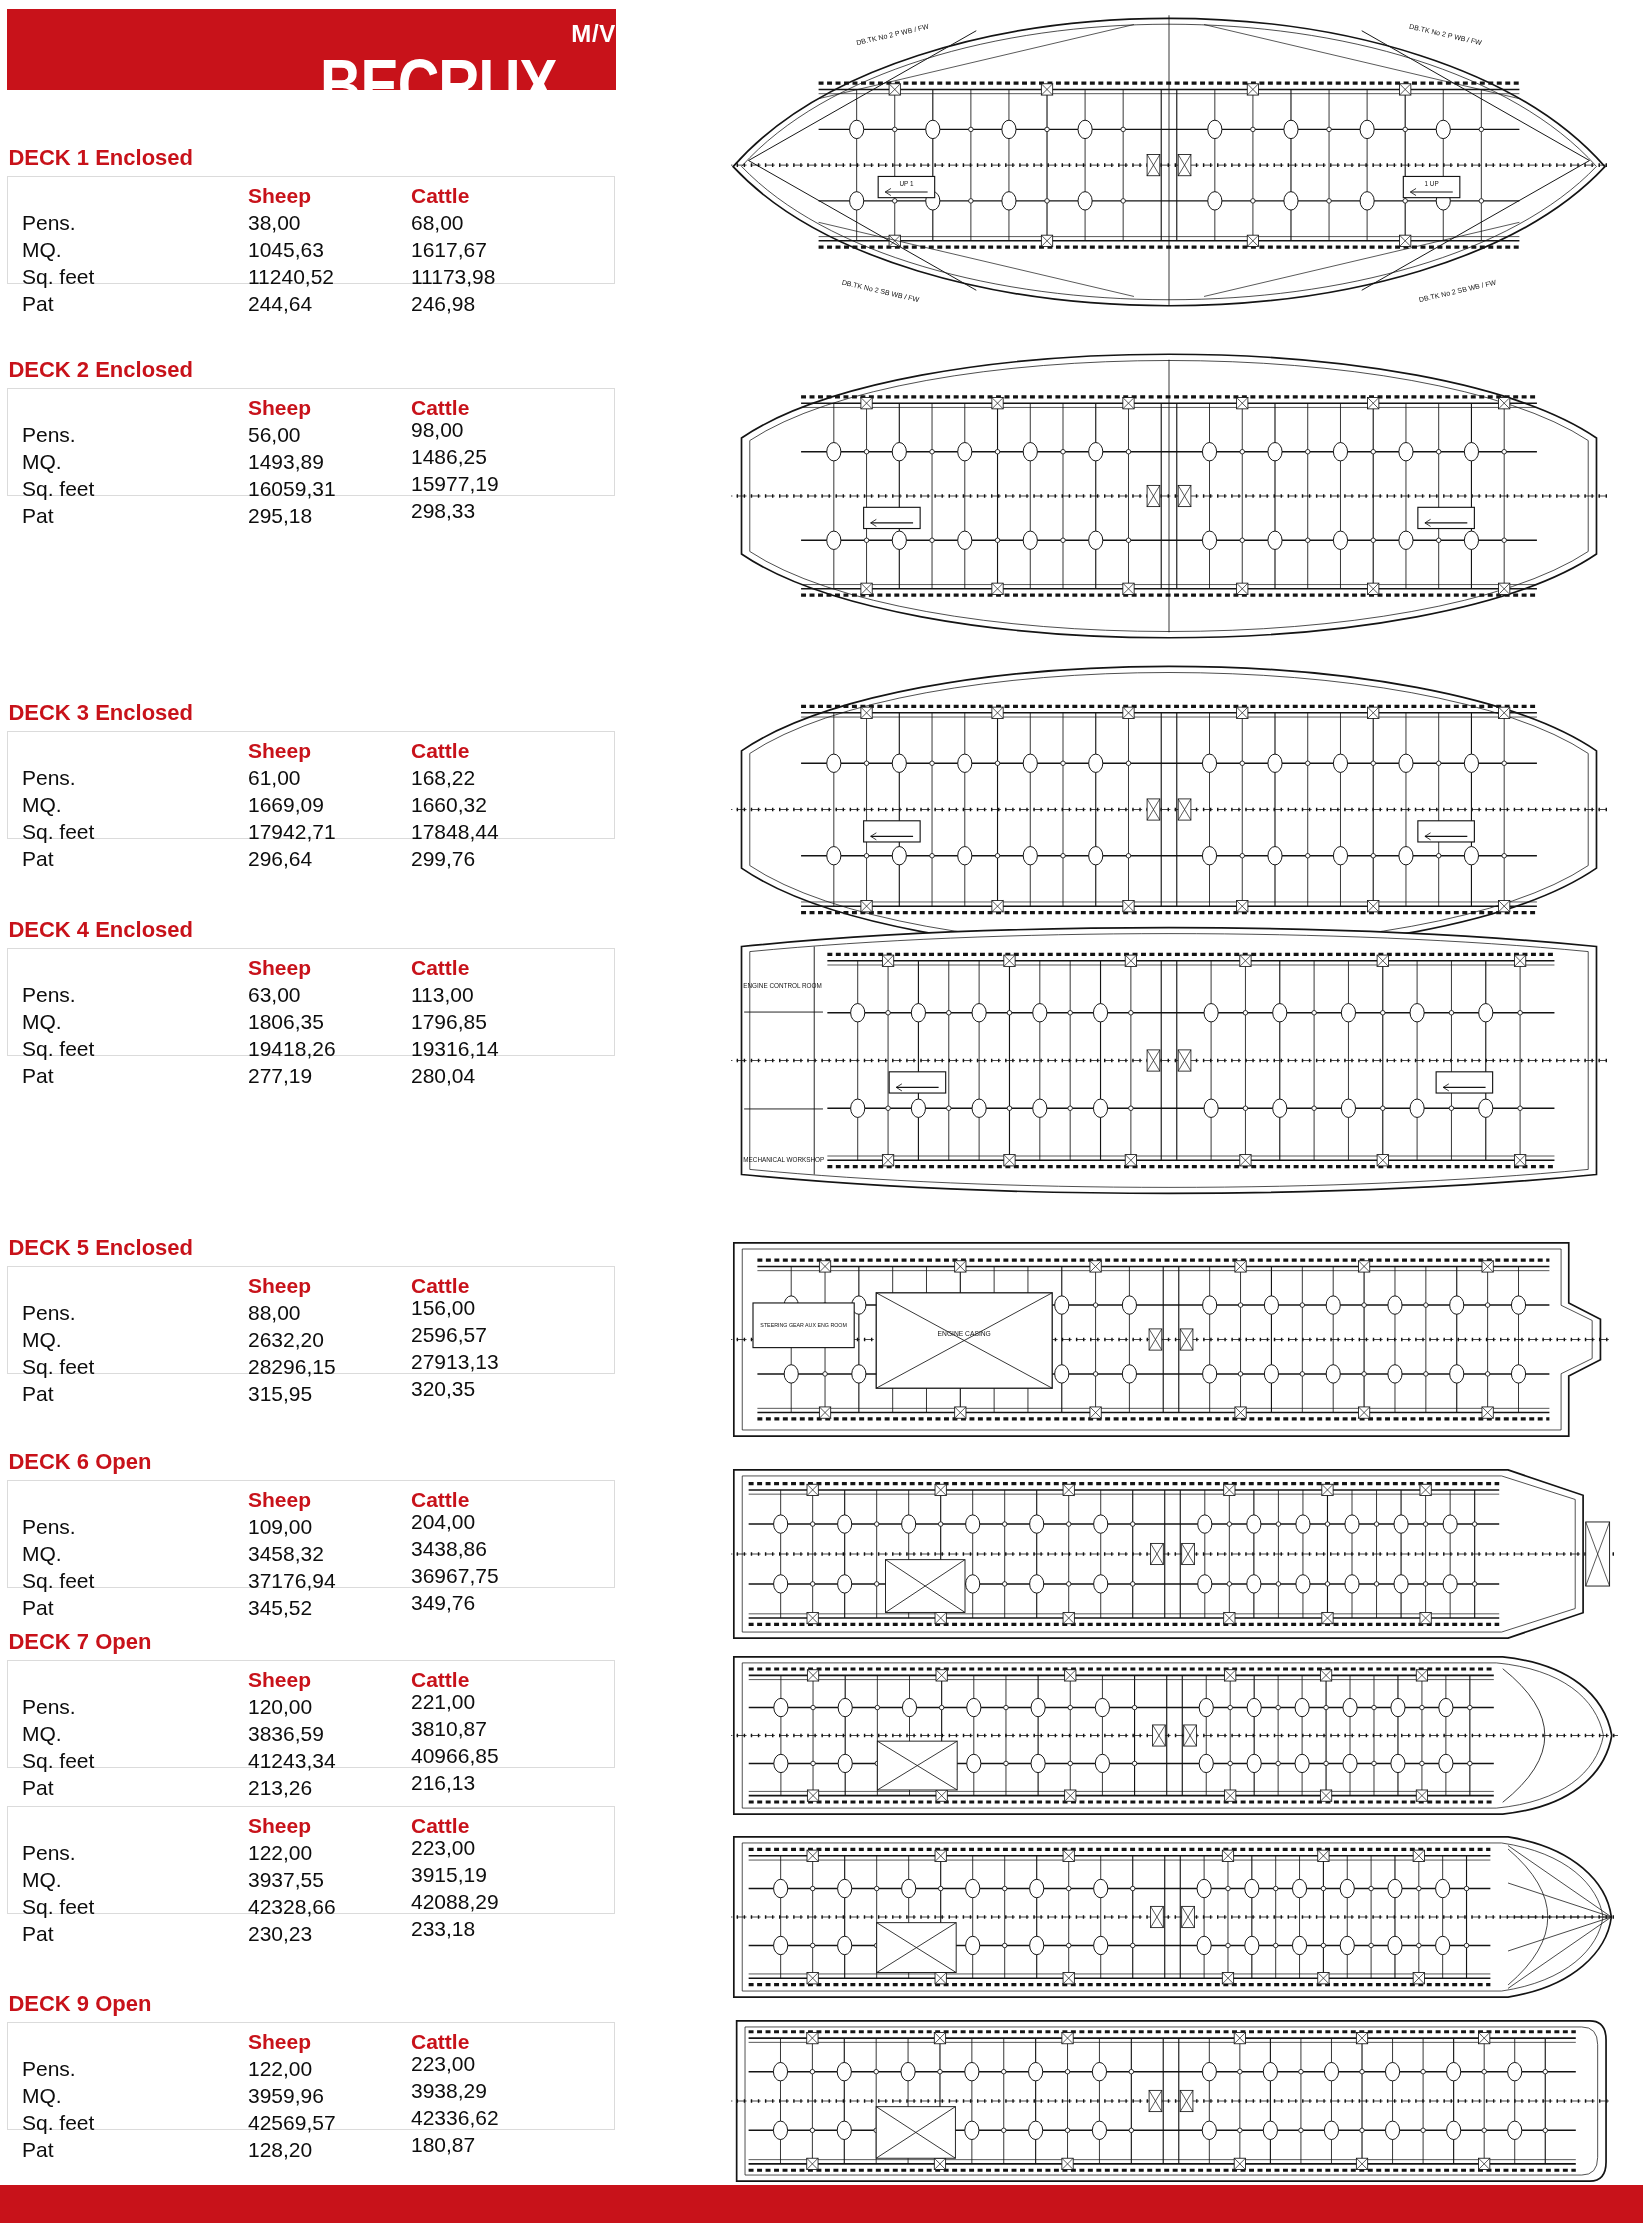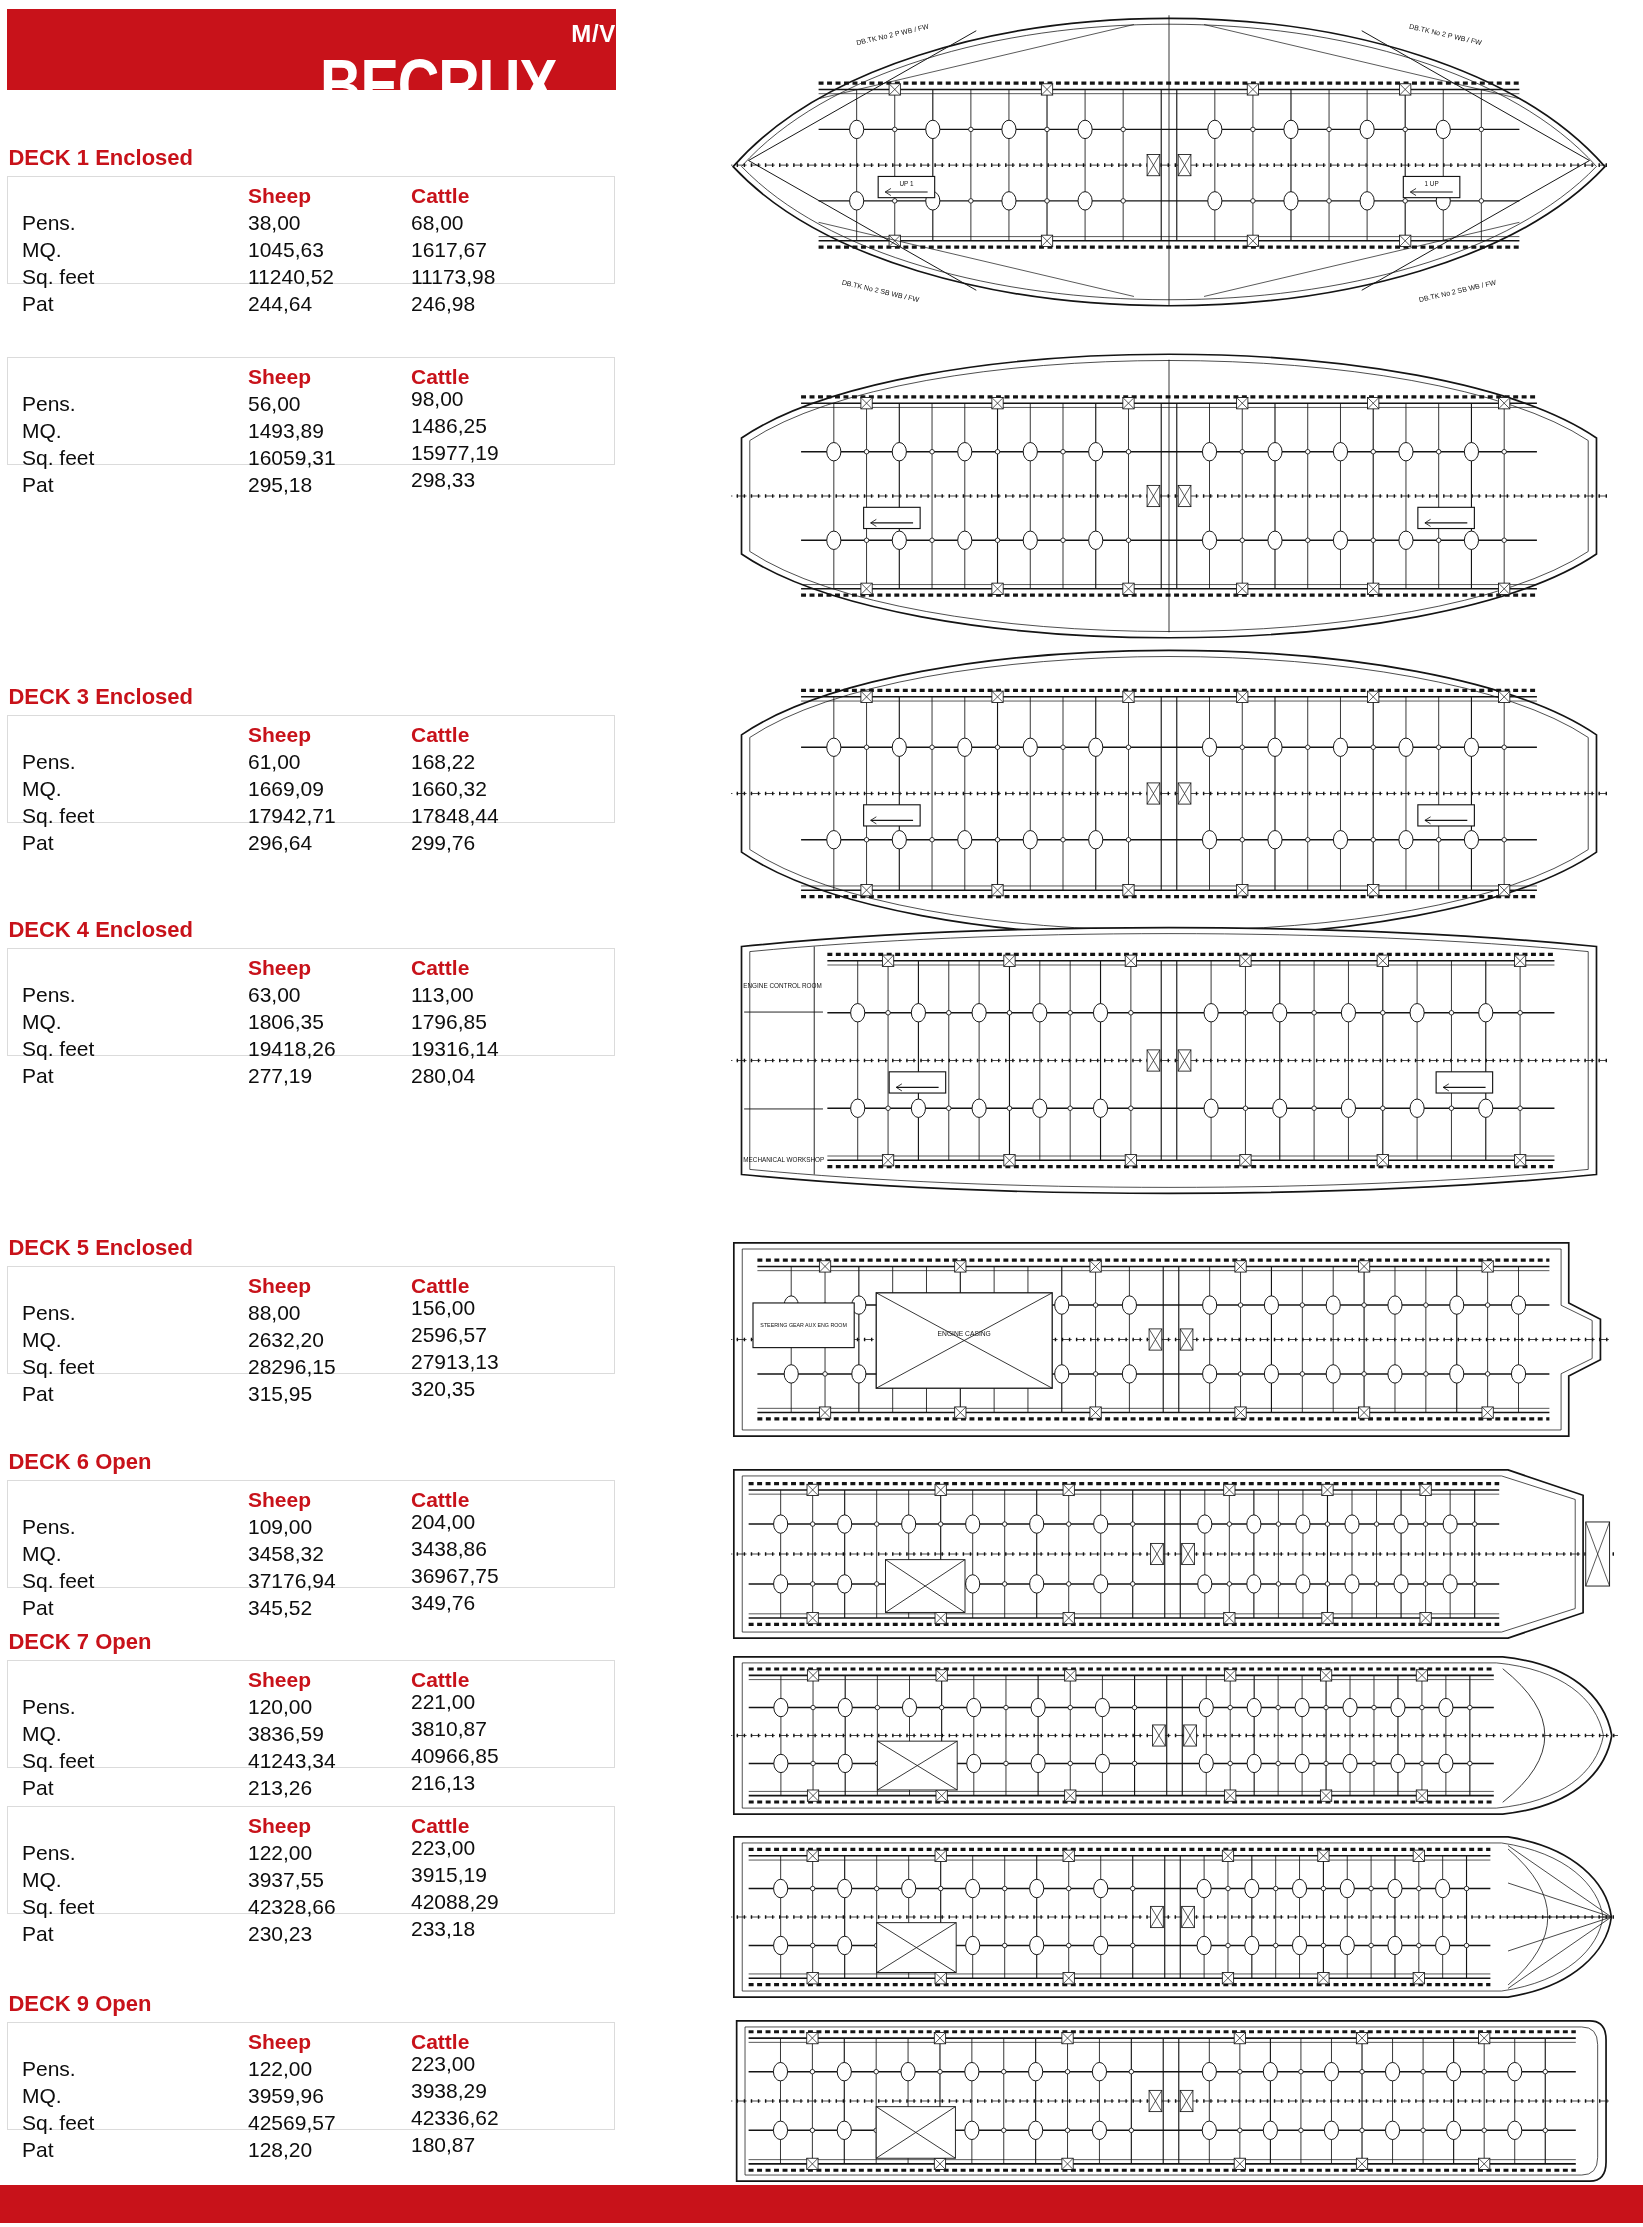--- a/index.html
+++ b/index.html
@@ -188,20 +188,21 @@
           <text x="248.32" y="254.055" font-size="9" fill="#111" text-anchor="middle">UP 1</text>
           <rect x="951.6800000000001" y="241.055" width="80" height="30" fill="#fff" stroke="#141414" stroke-width="1.6"></rect>
           <line x1="961.6800000000001" y1="263.055" x2="1021.6800000000001" y2="263.055" stroke="#141414" stroke-width="1.6"></line>
           <line x1="969.6800000000001" y1="258.055" x2="961.6800000000001" y2="263.055" stroke="#141414" stroke-width="1.2"></line>
           <line x1="969.6800000000001" y1="268.055" x2="961.6800000000001" y2="263.055" stroke="#141414" stroke-width="1.2"></line>
           <text x="991.6800000000001" y="254.055" font-size="9" fill="#111" text-anchor="middle">1 UP</text>
         </svg>
       </div>
   </section>
     <section class="deck-sec raise-cattle" style="top: 357px;">
+    <h2 class="deck-title">DECK 2 Enclosed</h2>
     <div class="card">
       <table>
         <colgroup>
             <col style="width:226px">
             <col style="width:163px">
             <col style="width:177px">
           </colgroup>
         <tbody>
           <tr>
             <td></td>
@@ -356,21 +357,21 @@
           <line x1="197.736" y1="243" x2="257.736" y2="243" stroke="#141414" stroke-width="1.6"></line>
           <line x1="205.736" y1="238" x2="197.736" y2="243" stroke="#141414" stroke-width="1.2"></line>
           <line x1="205.736" y1="248" x2="197.736" y2="243" stroke="#141414" stroke-width="1.2"></line>
           <rect x="972.2639999999999" y="221" width="80" height="30" fill="#fff" stroke="#141414" stroke-width="1.6"></rect>
           <line x1="982.2639999999999" y1="243" x2="1042.264" y2="243" stroke="#141414" stroke-width="1.6"></line>
           <line x1="990.2639999999999" y1="238" x2="982.2639999999999" y2="243" stroke="#141414" stroke-width="1.2"></line>
           <line x1="990.2639999999999" y1="248" x2="982.2639999999999" y2="243" stroke="#141414" stroke-width="1.2"></line>
         </svg>
       </div>
   </section>
-    <section class="deck-sec" style="top: 684px;">
+    <section class="deck-sec" style="top: 700px;">
     <h2 class="deck-title">DECK 3 Enclosed</h2>
     <div class="card">
       <table>
         <colgroup>
             <col style="width:226px">
             <col style="width:163px">
             <col style="width:177px">
           </colgroup>
         <tbody>
           <tr>

